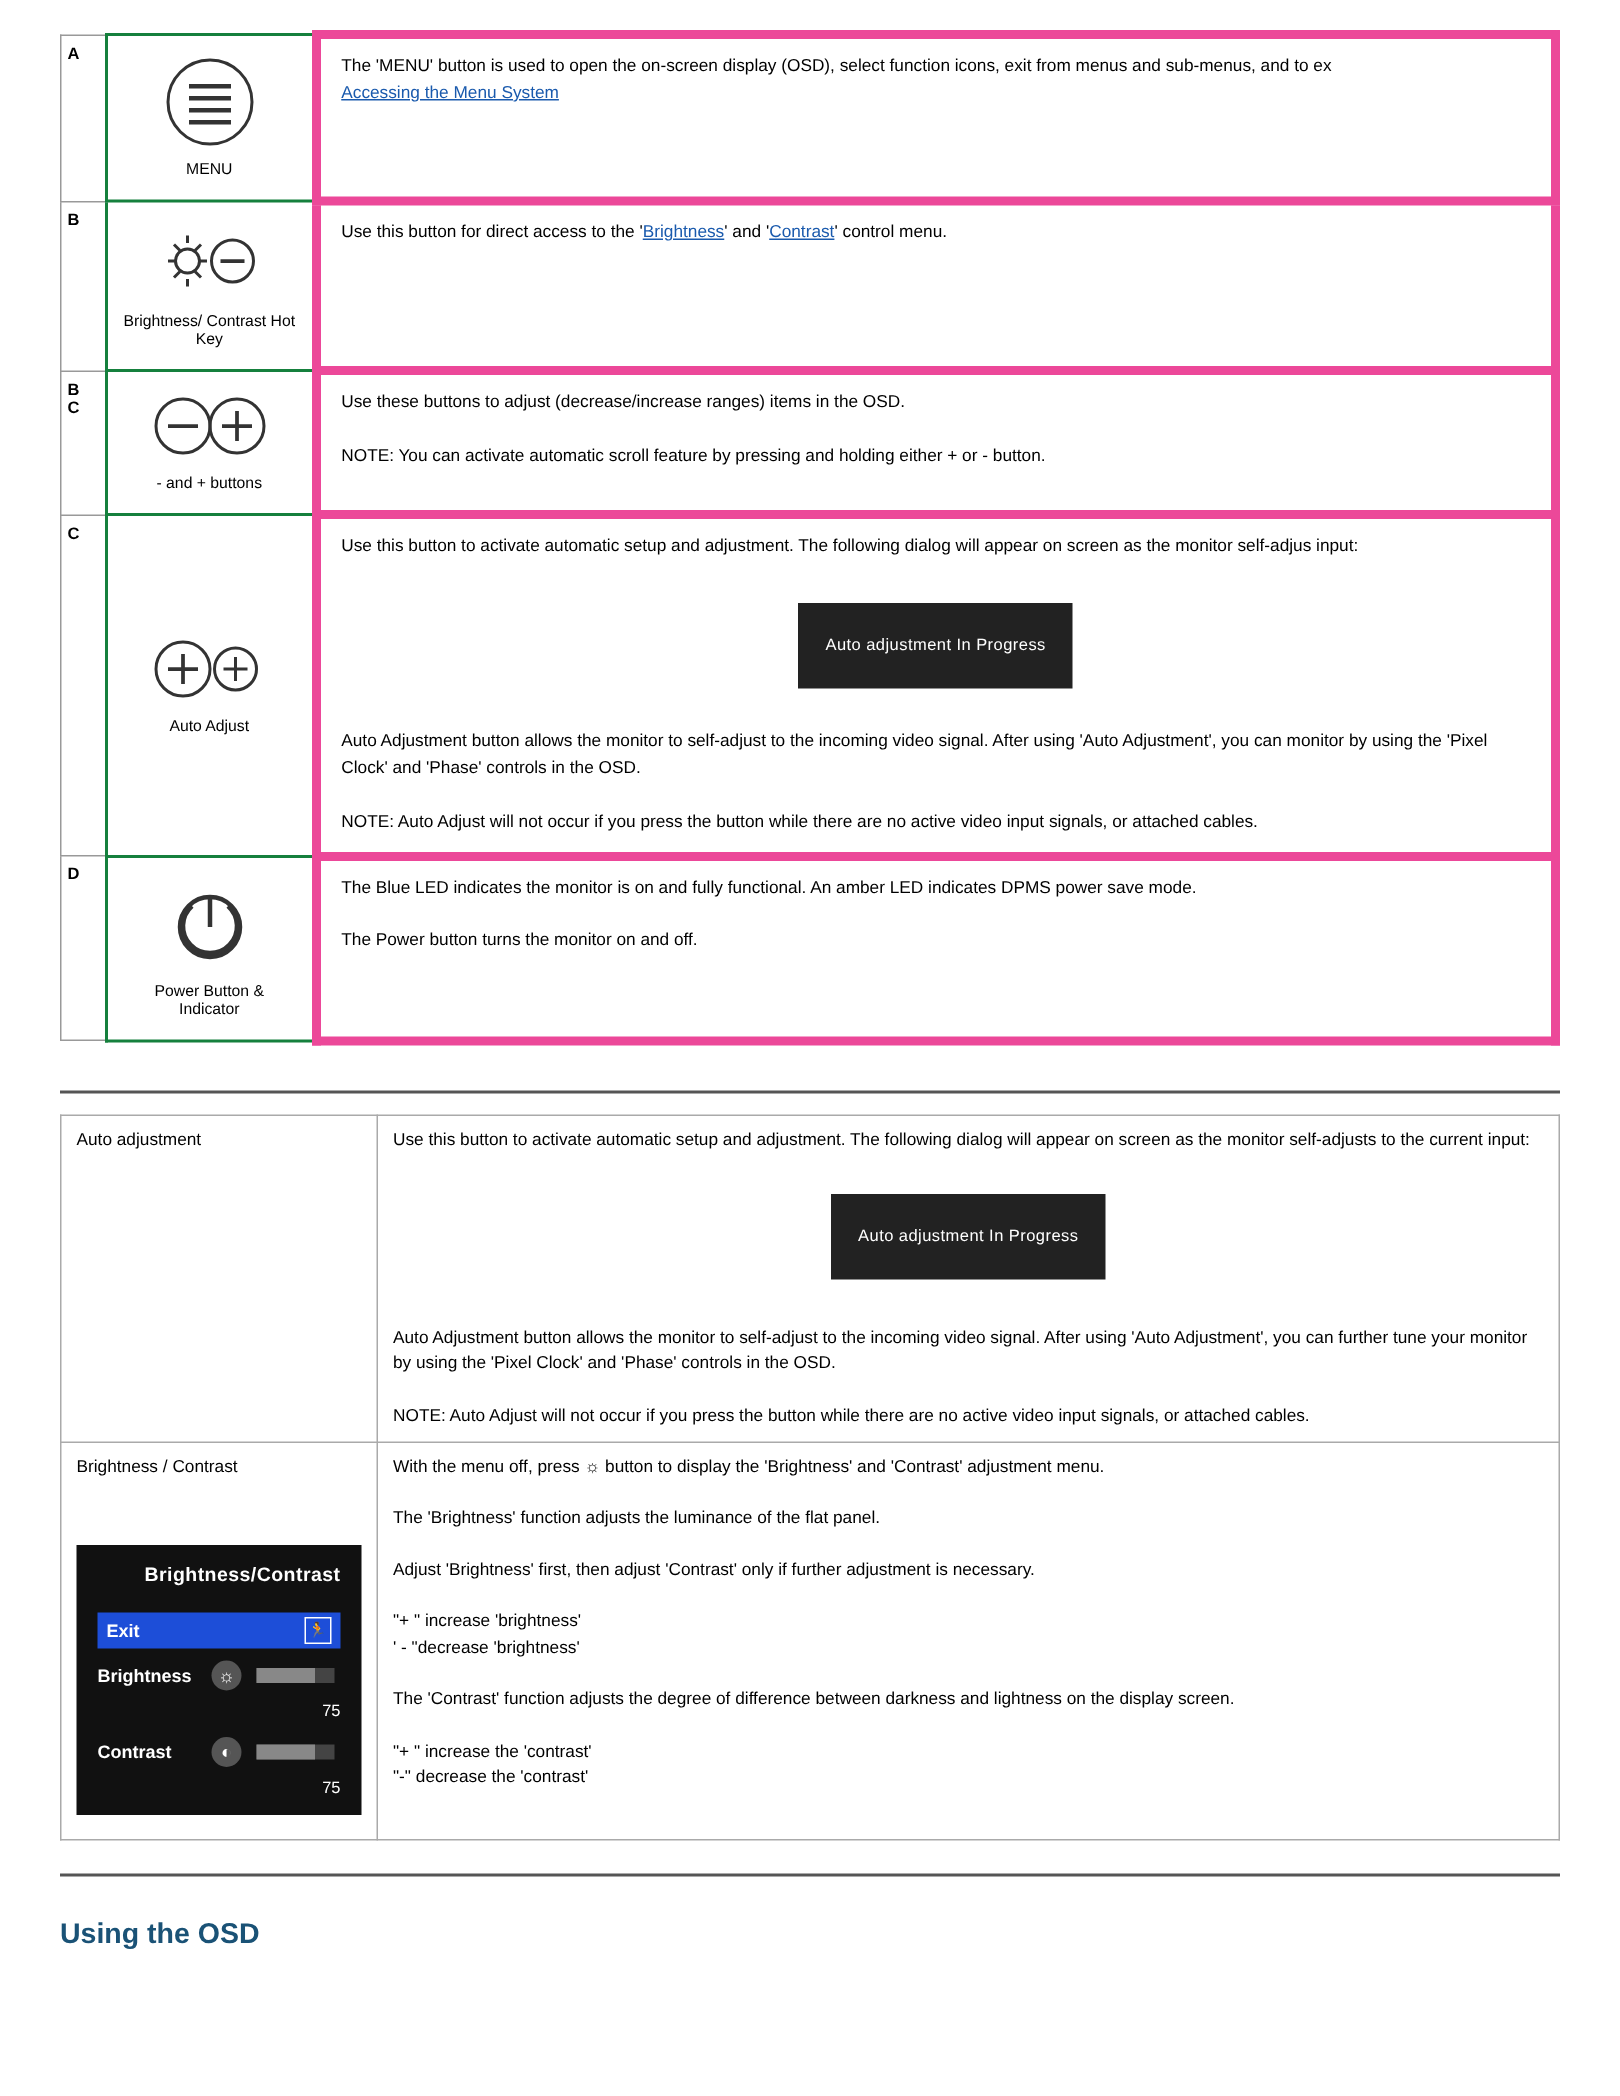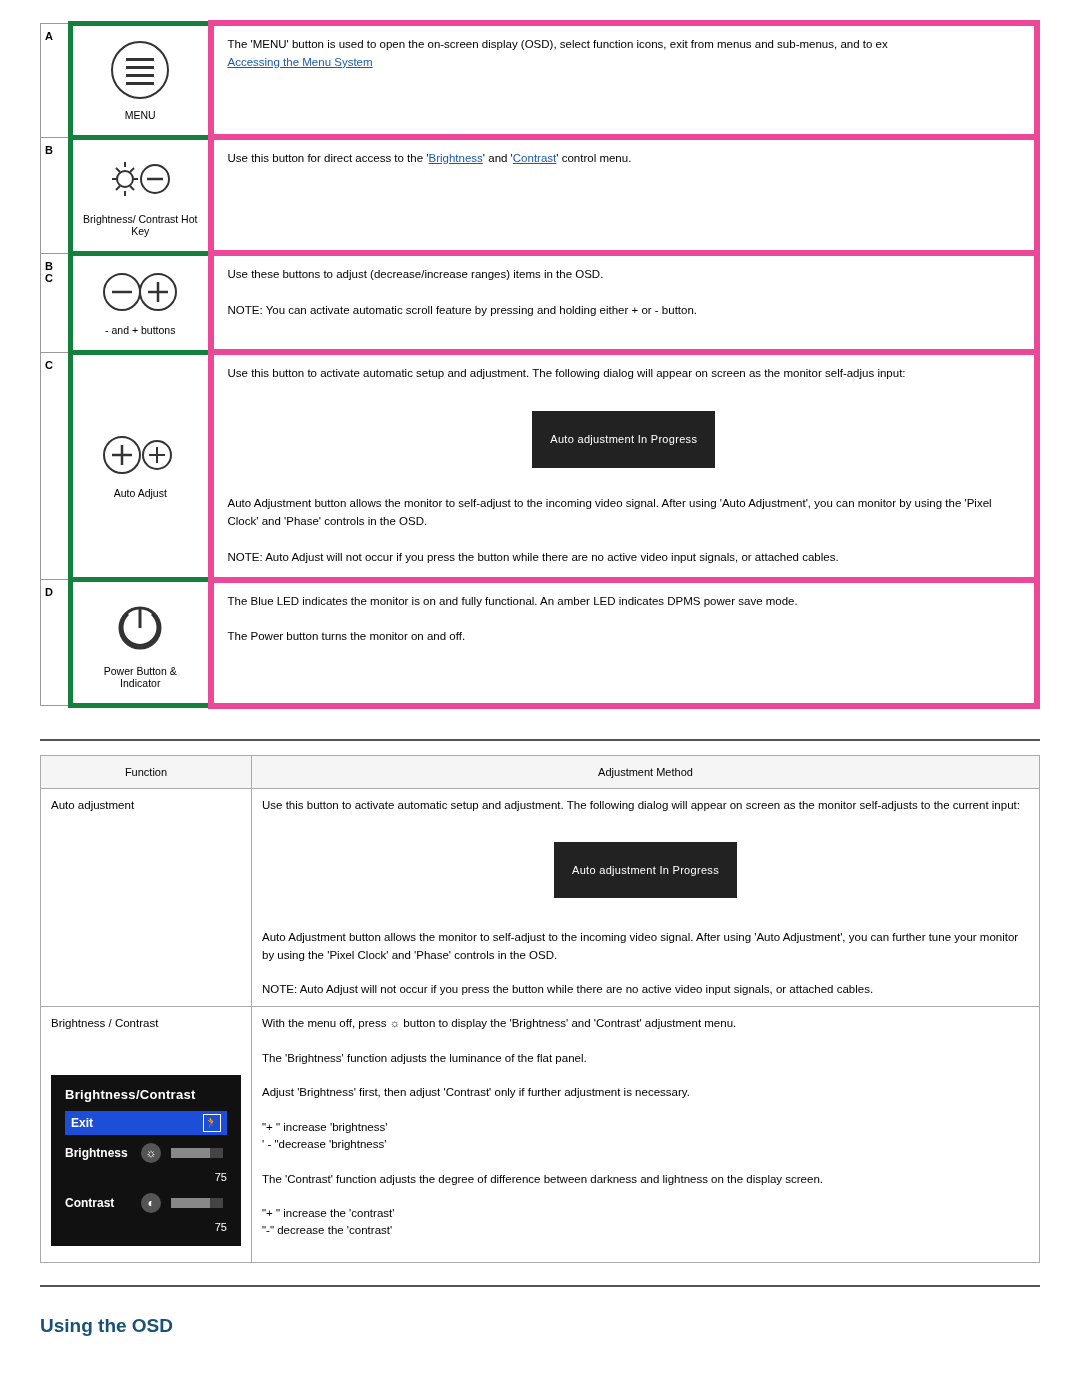--- a/index.html
+++ b/index.html
@@ -28,21 +28,21 @@
       font-size: 11px;
       font-weight: bold;
       vertical-align: top;
       border: 1px solid #999;
       padding: 6px 4px;
     }
     .controls-table .icon-cell {
       width: 140px;
       text-align: center;
       vertical-align: middle;
-      border: 5px solid #15803d;
+      border: 2px solid #15803d;
       padding: 14px 10px;
     }
     .controls-table .desc-cell {
       border: 6px solid #ec4899;
       padding: 10px 14px;
       font-size: 11.5px;
       line-height: 1.55;
     }
     .icon-label {
       font-size: 10.5px;
@@ -106,24 +106,24 @@
     
     .osd-demo {
       background: #111;
       color: #fff;
       width: 190px;
       padding: 10px 14px;
       margin: 8px 0;
       font-size: 12px;
     }
     .osd-demo-title {
-      text-align: left;
+      text-align: right;
       font-weight: bold;
       font-size: 13px;
-      margin-bottom: 6px;
+      margin-bottom: 16px;
       letter-spacing: 0.3px;
     }
     .osd-exit-row {
       display: flex;
       align-items: center;
       background: #1d4ed8;
       padding: 3px 6px;
       margin-bottom: 8px;
     }
     .osd-exit-label {
@@ -313,24 +313,20 @@
   </tr>
 </tbody>
   </table>
 
 <hr class="divider-line">
 
 <div>
 
   <table class="direct-table">
     <tbody>
-        <tr>
-      <th class="func-col">Function</th>
-      <th>Adjustment Method</th>
-    </tr>
 
     <tr>
       <td class="func-col">Auto adjustment</td>
       <td>
         <span>Use this button to activate automatic setup and adjustment. The following dialog will appear on screen as the monitor self-adjusts to the current input:</span><br><br>
         <div style="text-align:center; margin: 4px 0 8px 0;">
           <span class="auto-adj-bar">Auto adjustment In Progress</span>
         </div>
         <br>
         <span>Auto Adjustment button allows the monitor to self-adjust to the incoming video signal. After using 'Auto Adjustment', you can further tune your monitor by using the 'Pixel Clock' and 'Phase' controls in the OSD.</span><br><br>

